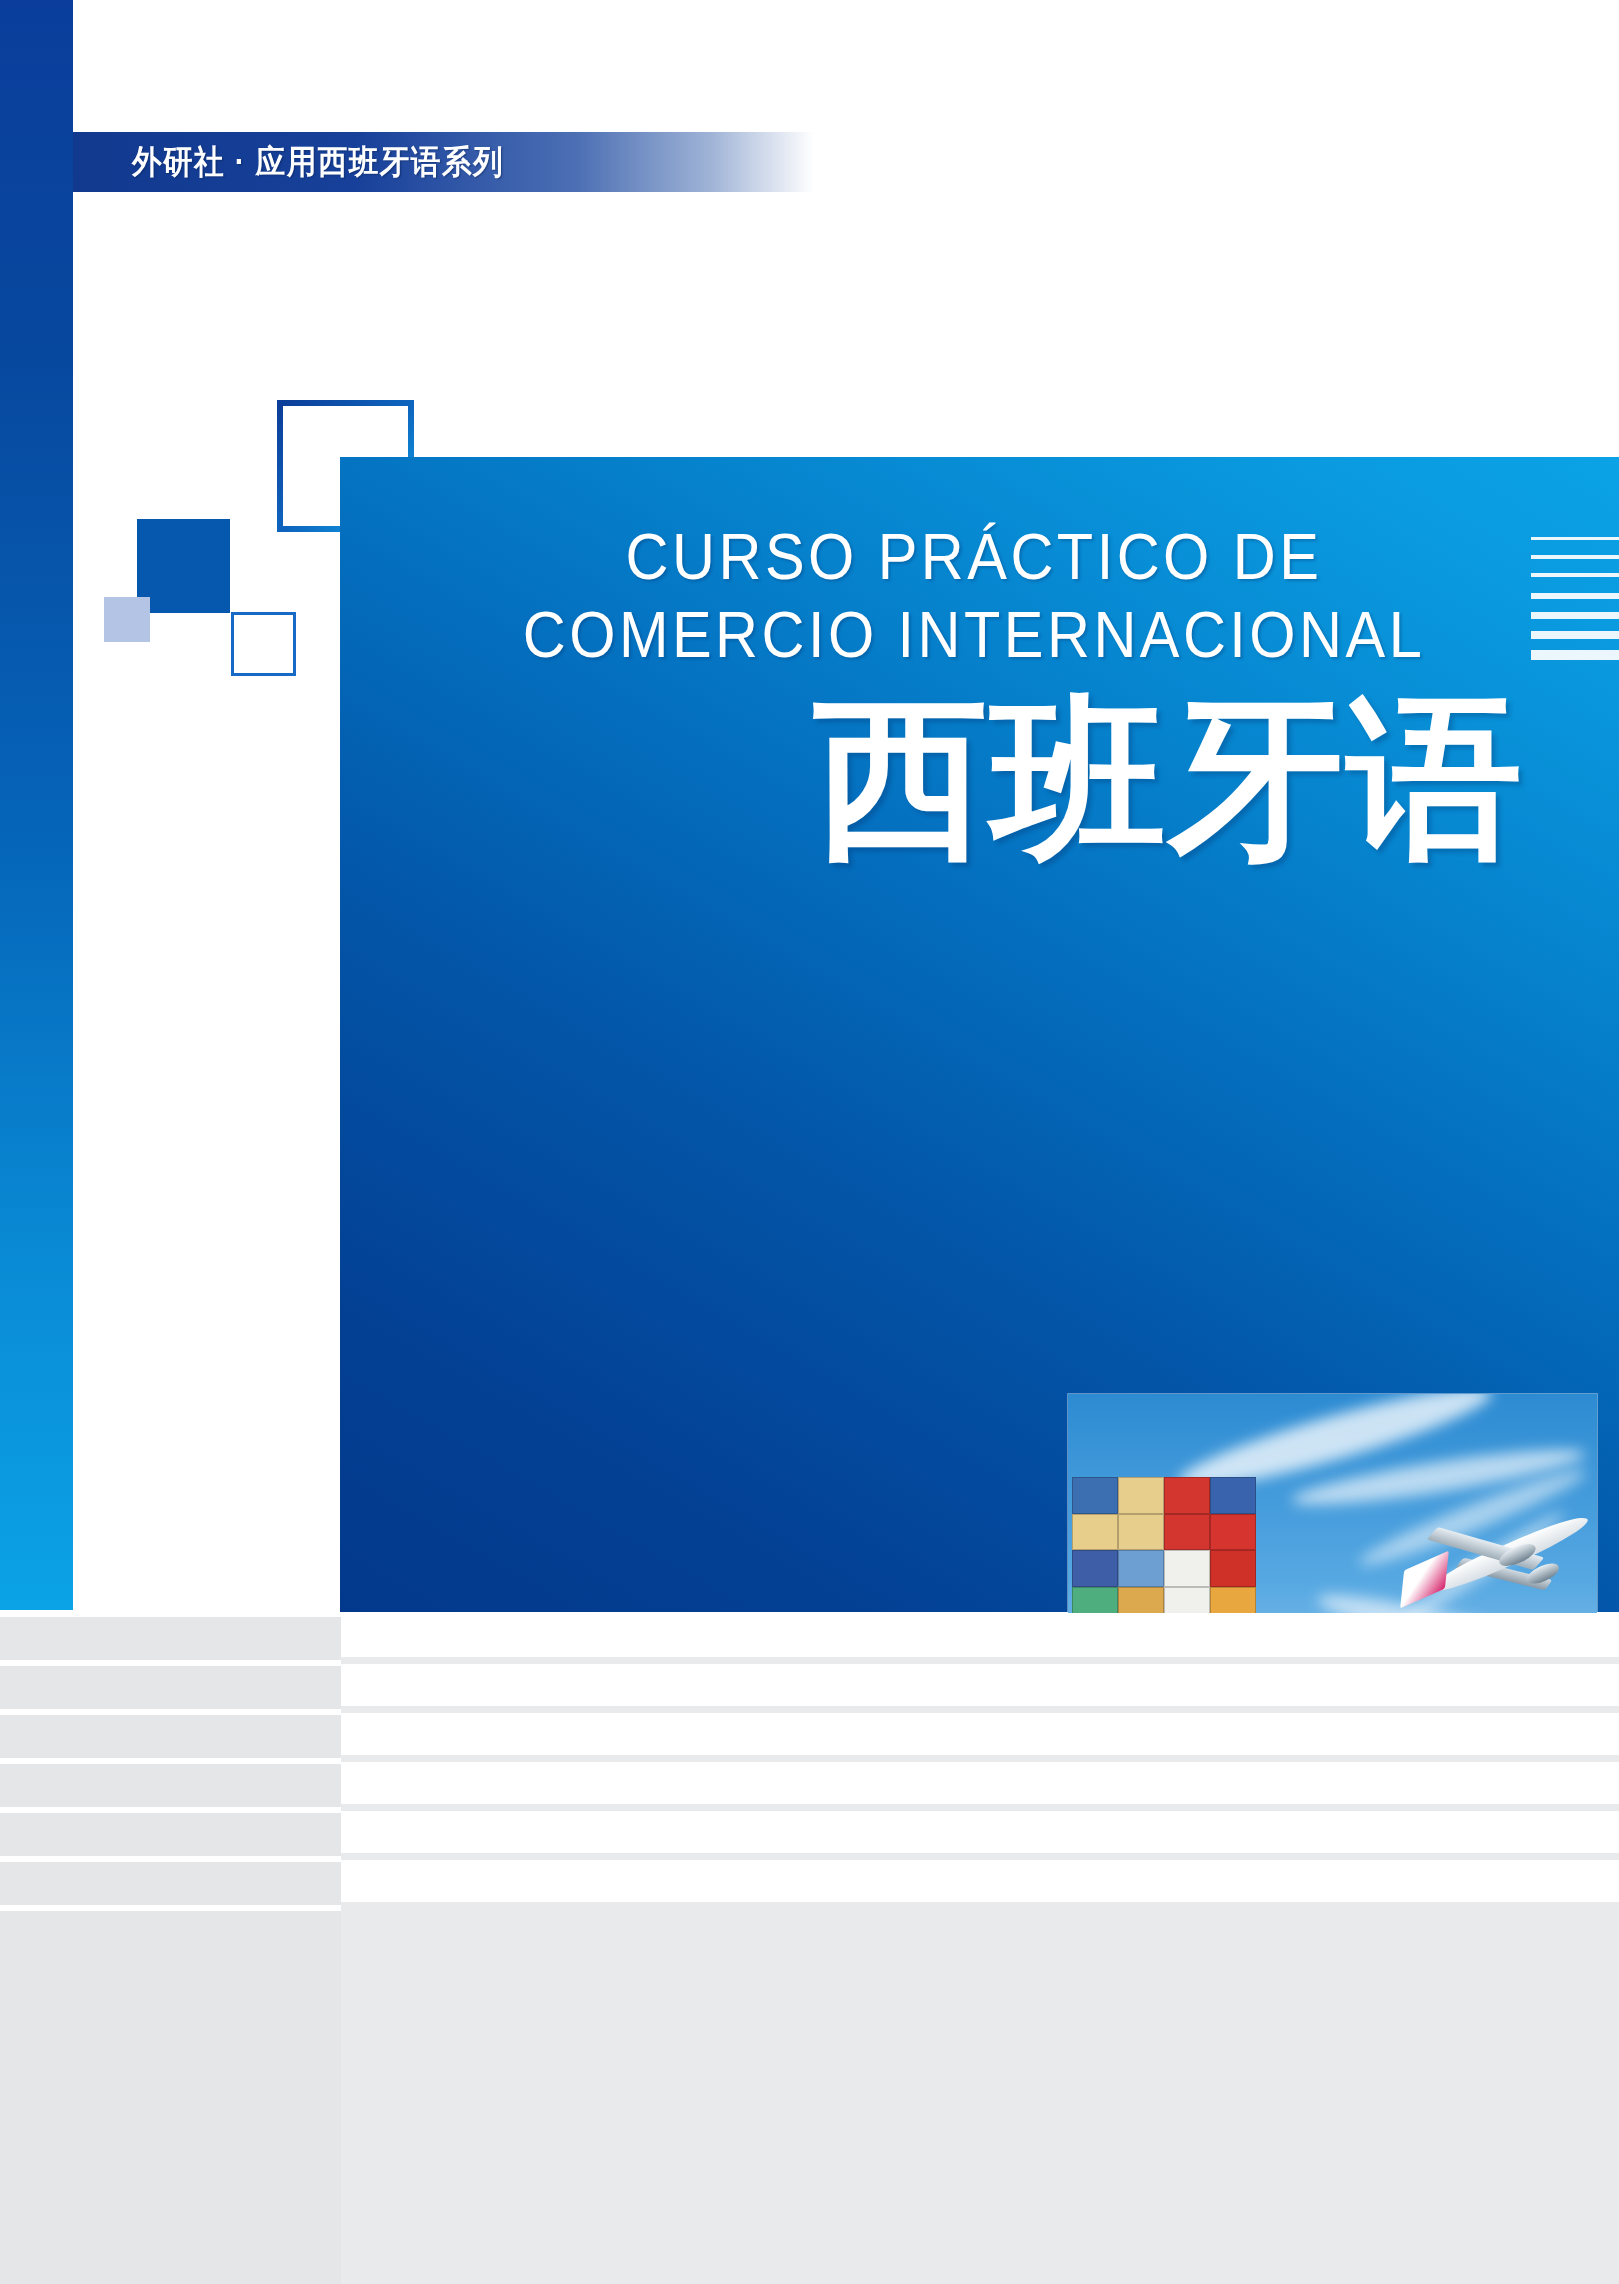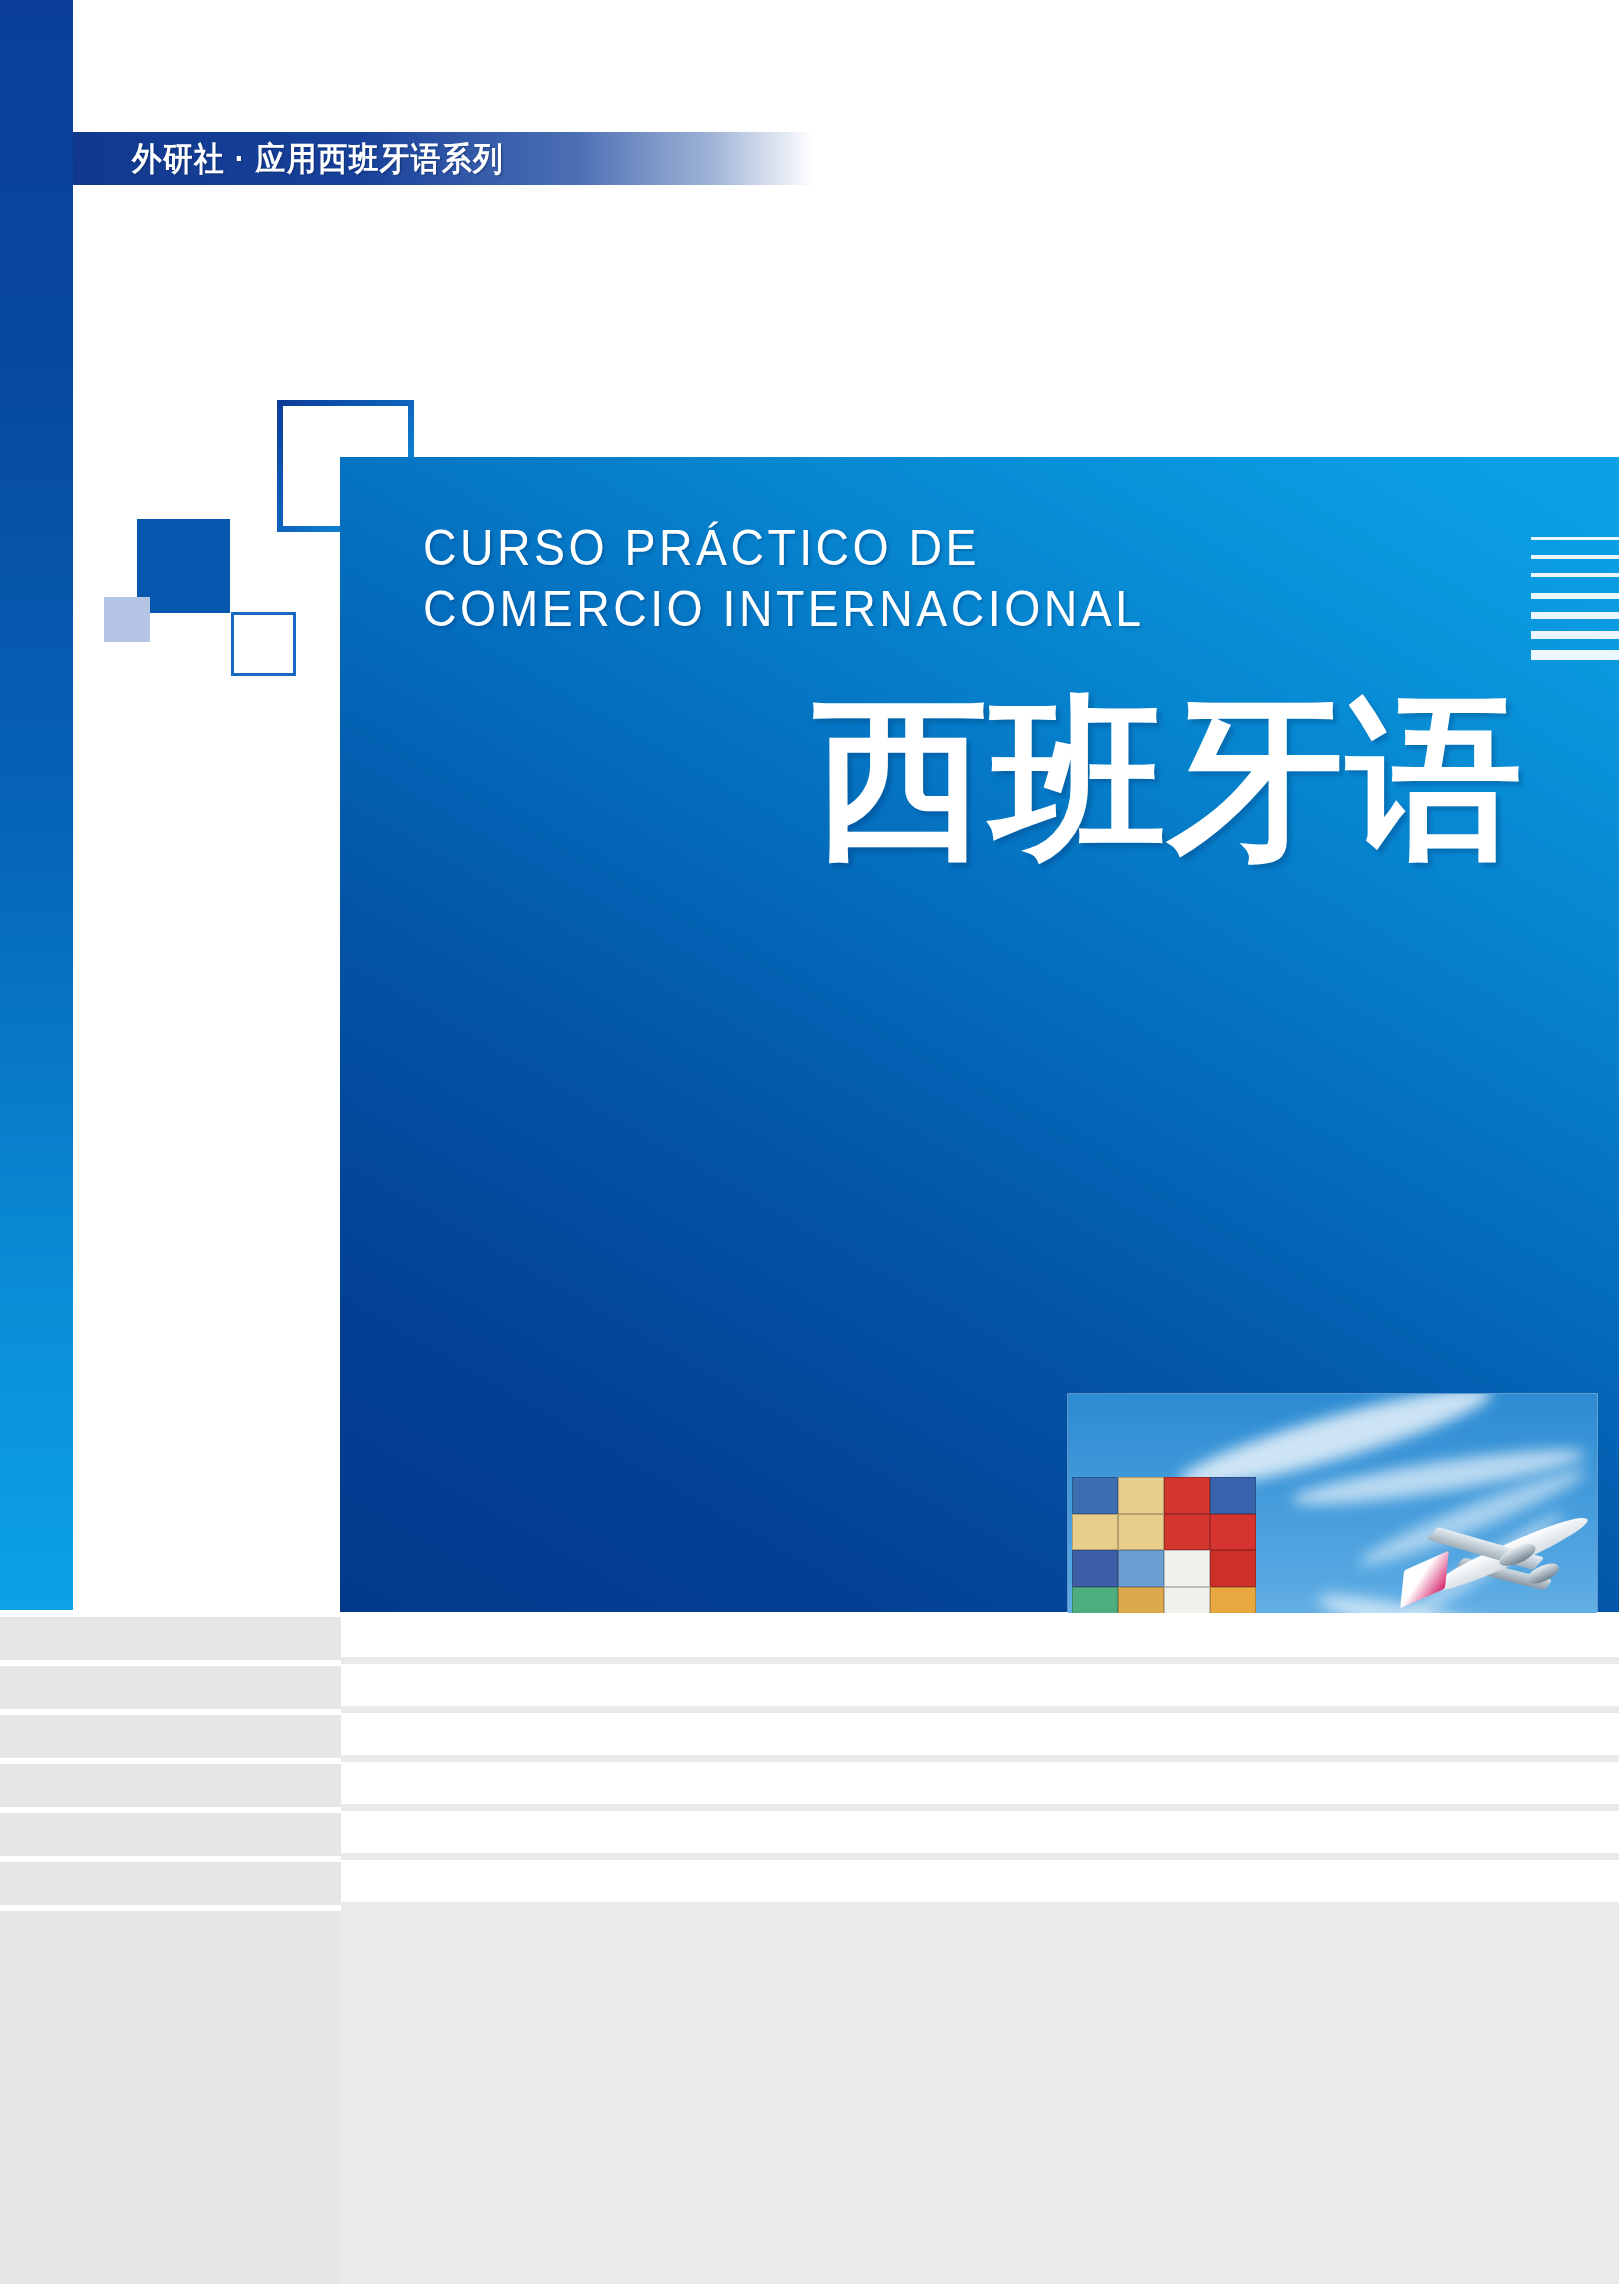--- a/index.html
+++ b/index.html
@@ -29,21 +29,21 @@
     height: 1610px;
     background: linear-gradient(to bottom, #0B3E9C 0%, #07489F 22%, #0565B9 52%, #0A8DD6 80%, #0BA2E6 100%);
   }
 
   
   .series-banner {
     position: absolute;
     left: 73px;
     top: 132px;
     width: 741px;
-    height: 53px;
+    height: 60px;
     background: linear-gradient(to right, #11398E 0%, #17409A 38%, #4C6FB4 68%, #9FB3D6 86%, #ffffff 100%);
   }
   .series-banner-label {
     position: absolute;
     left: 59px;
     top: 50%;
     transform: translateY(-50%) scaleX(0.9);
     transform-origin: left center;
     white-space: nowrap;
     color: #ffffff;
@@ -101,23 +101,23 @@
     background: linear-gradient(30deg, #03398C 0%, #034094 16%, #0355A8 38%, #0470BF 58%, #0789D2 76%, #0A9ADF 90%, #0BA2E6 100%);
     overflow: hidden;
   }
 
   
   .es-title {
     position: absolute;
     left: 0;
     right: 95px;
     top: 61px;
-    text-align: left;
+    text-align: center;
     color: #ffffff;
-    font-size: 50px;
+    font-size: 64px;
     line-height: 1.22;
     font-weight: 400;
     letter-spacing: 3.7px;
     white-space: nowrap;
     text-shadow: 2.2px 2.2px 3px rgba(3,45,105,0.30);
   }
   .es-title .es-line {
     display: block;
     transform: scaleX(0.93);
     transform-origin: right center;

